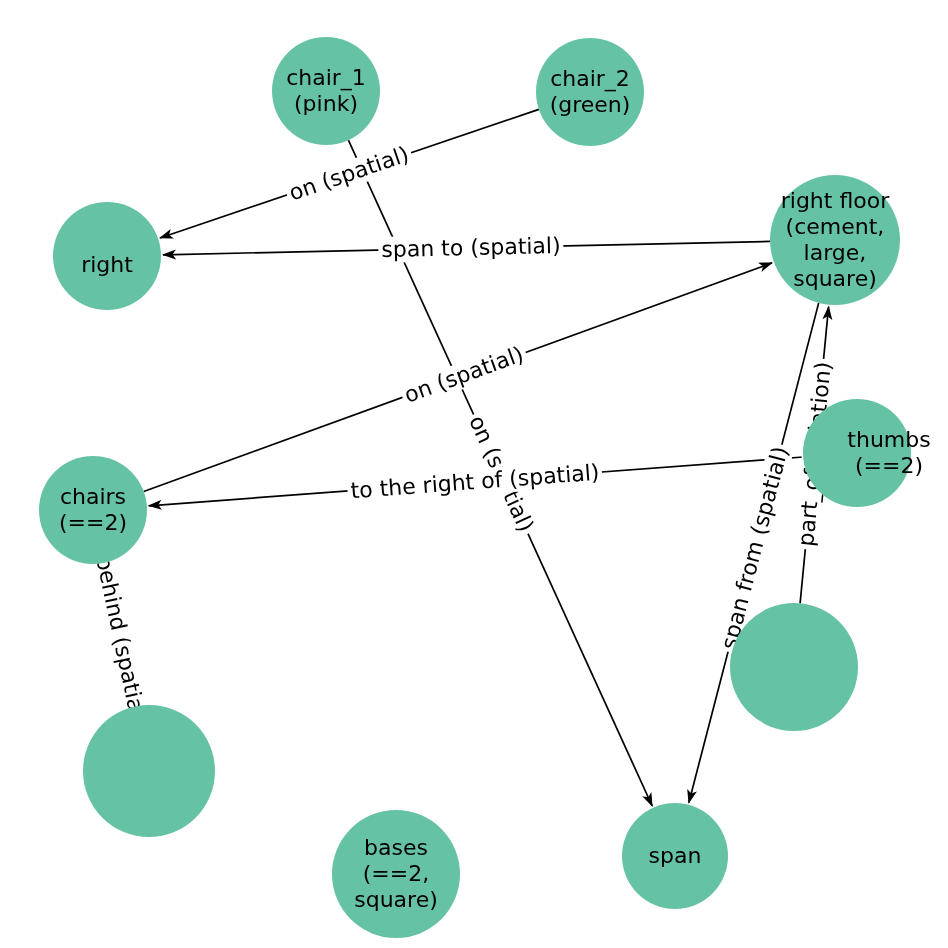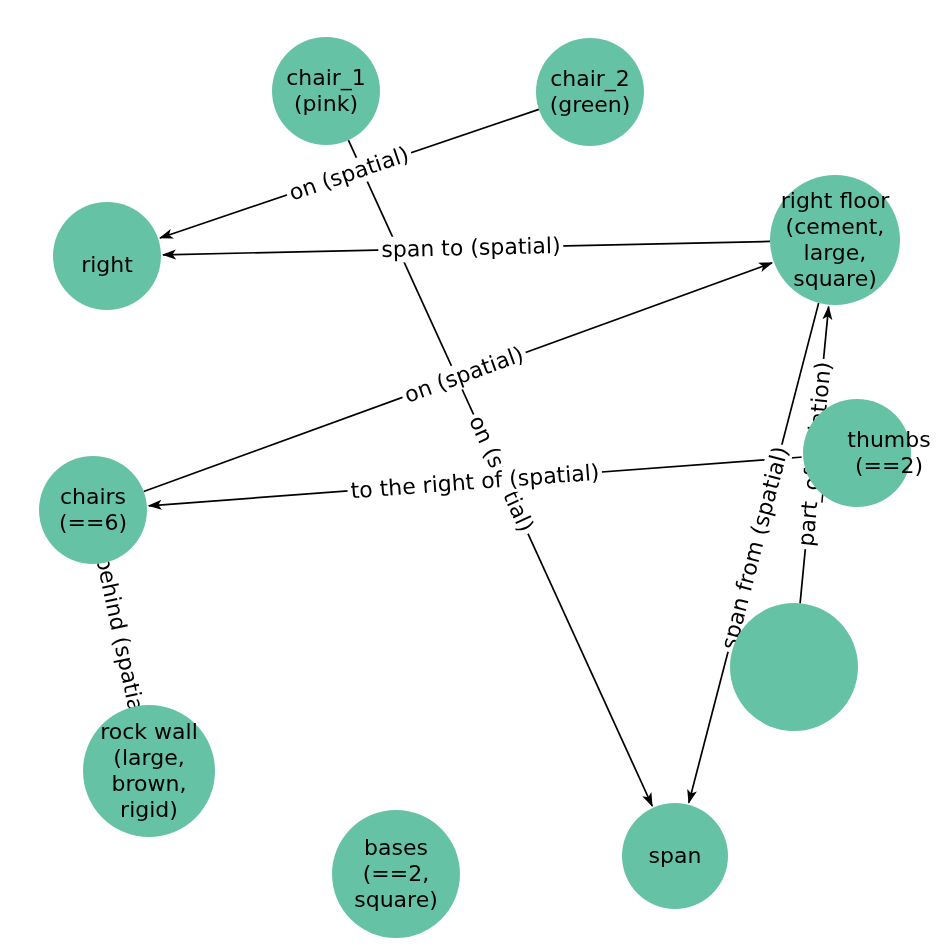--- a/index.html
+++ b/index.html
@@ -111,23 +111,19 @@
       <div class="node-label" style="left: 590px; top: 92px; text-align: center;">chair_2
 (green)</div>
       <div class="node-label" style="left: 107px; top: 256px; margin-top: 9px;">right</div>
       <div class="node-label" style="left: 835px; top: 240px;">right floor
 (cement,
 large,
 square)</div>
       <div class="node-label" style="left: 857px; top: 453px; margin-left: 32px;">thumbs
 (==2)</div>
       <div class="node-label" style="left: 93px; top: 510px;">chairs
-(==6)</div>
-      <div class="node-label" style="left: 149px; top: 771px;">rock wall
-(large,
-brown,
-rigid)</div>
+(==2)</div>
       <div class="node-label" style="left: 396px; top: 874px;">bases
 (==2,
 square)</div>
       <div class="node-label" style="left: 675px; top: 856px;">span</div>
     </div>
 </div>
 
 </body></html>

